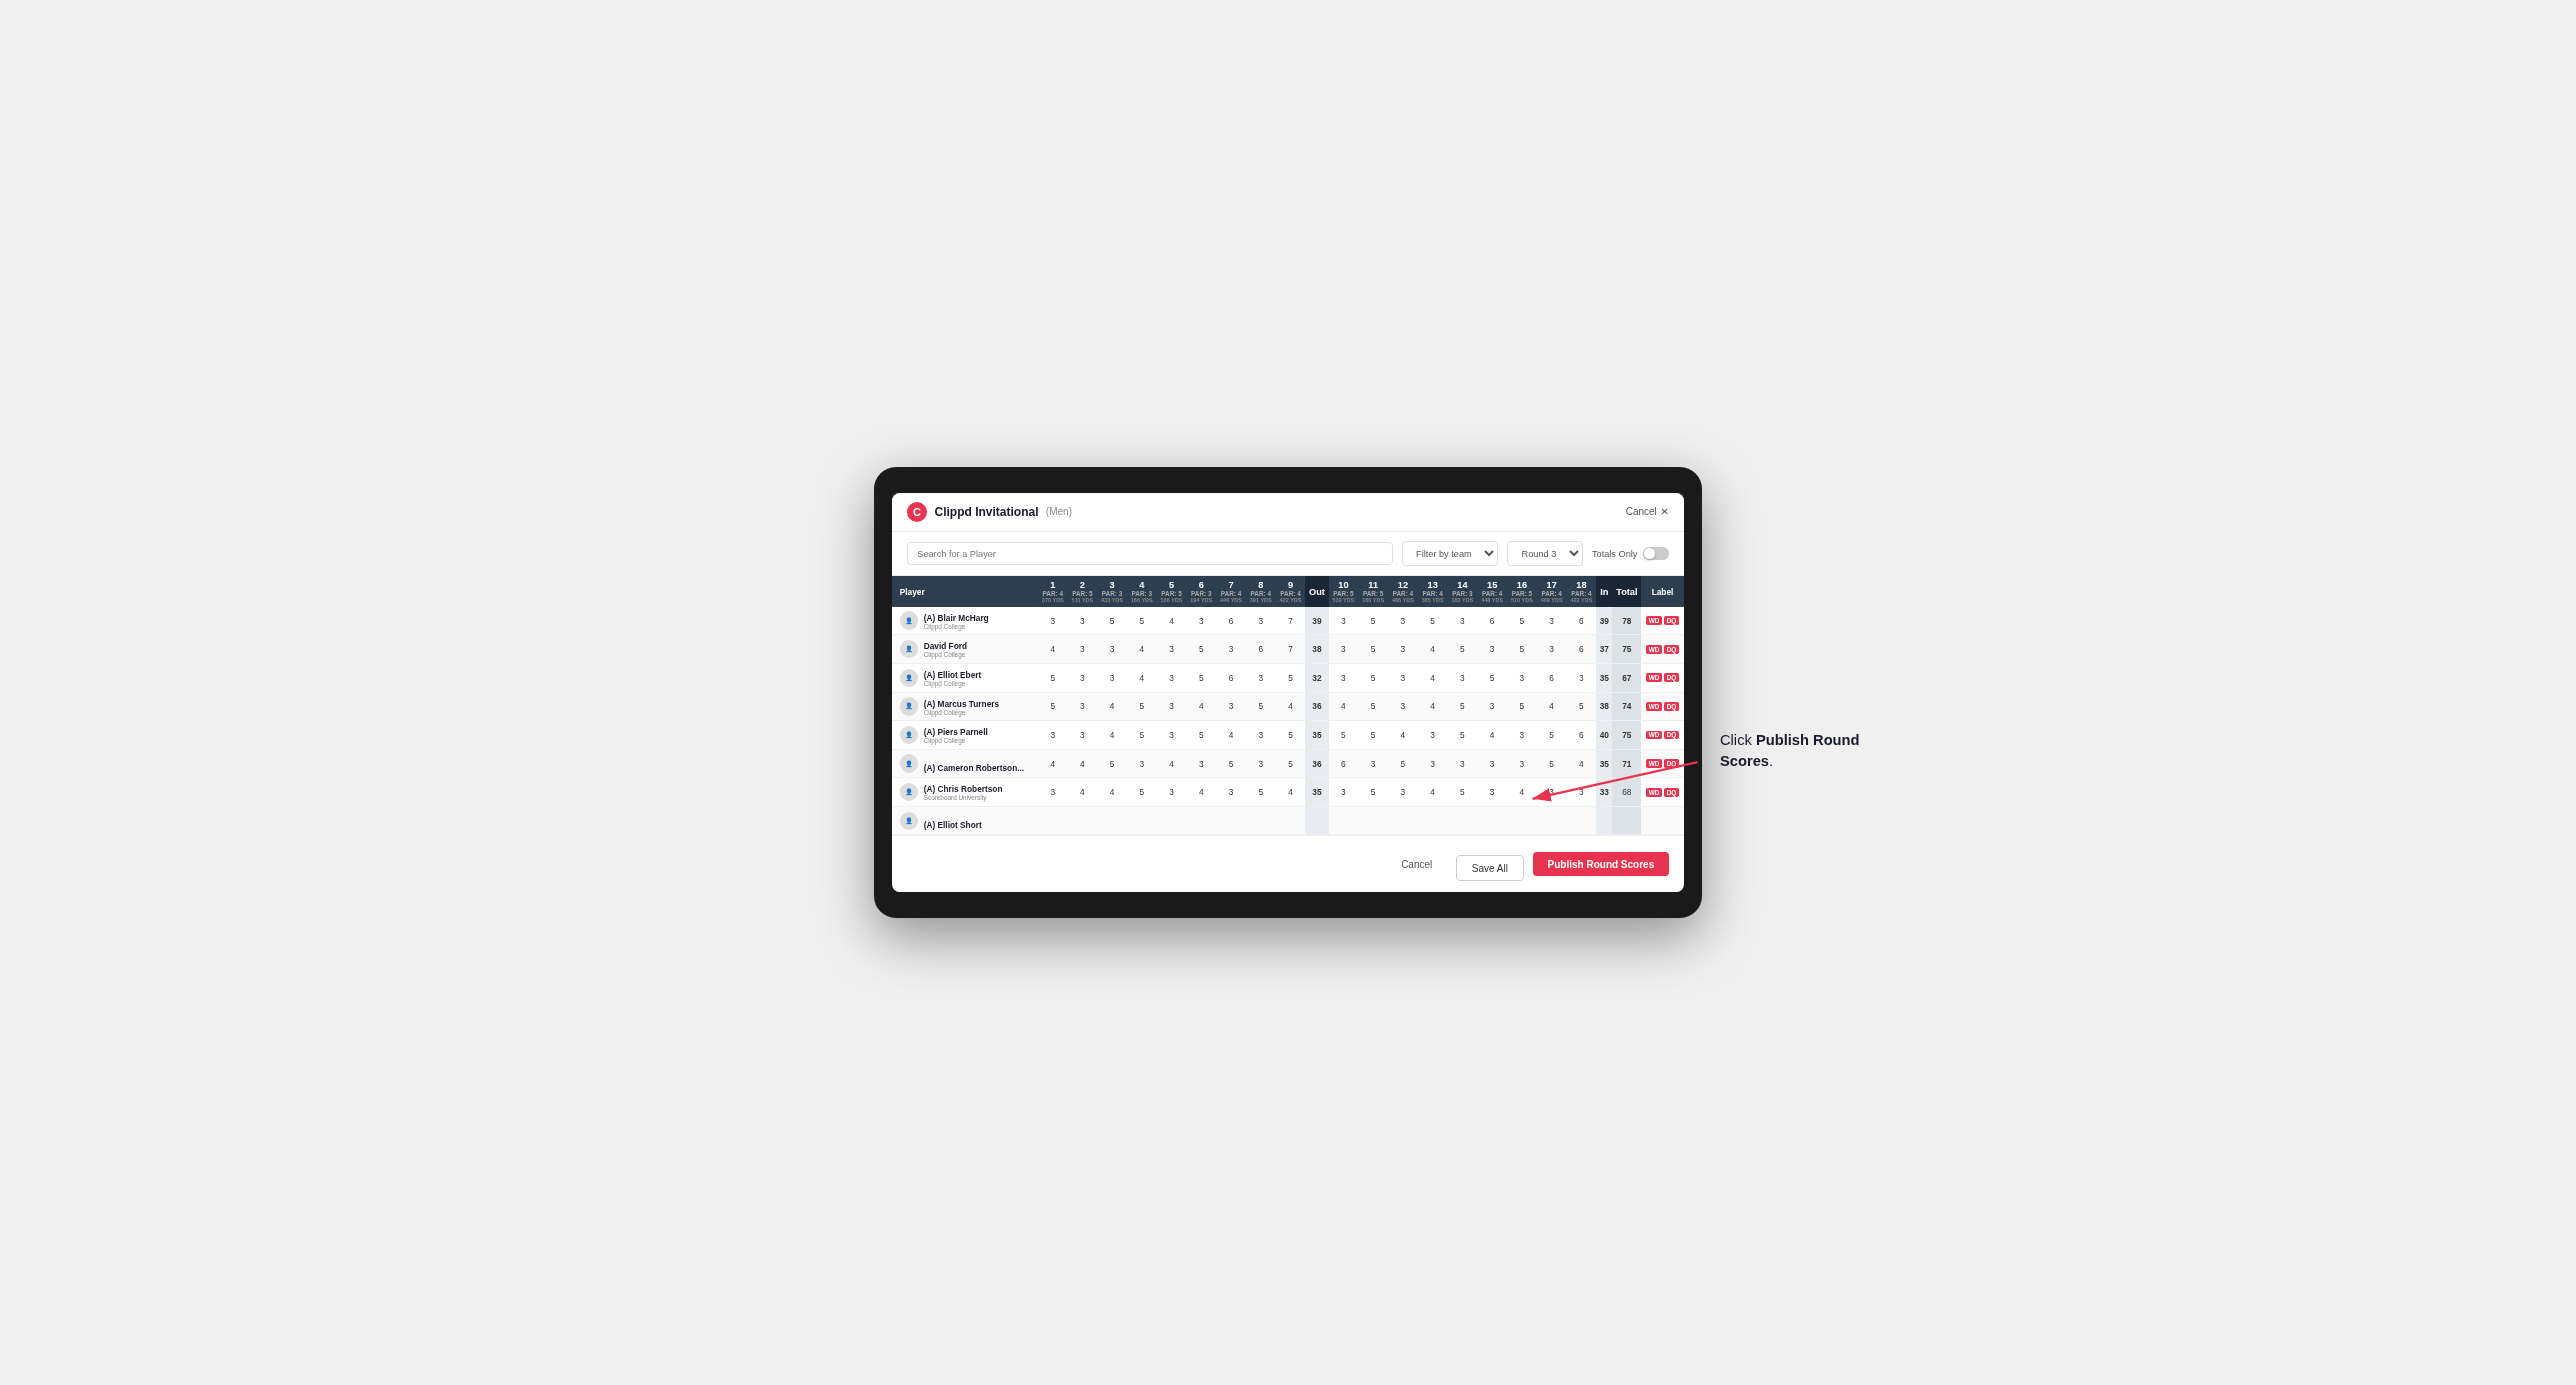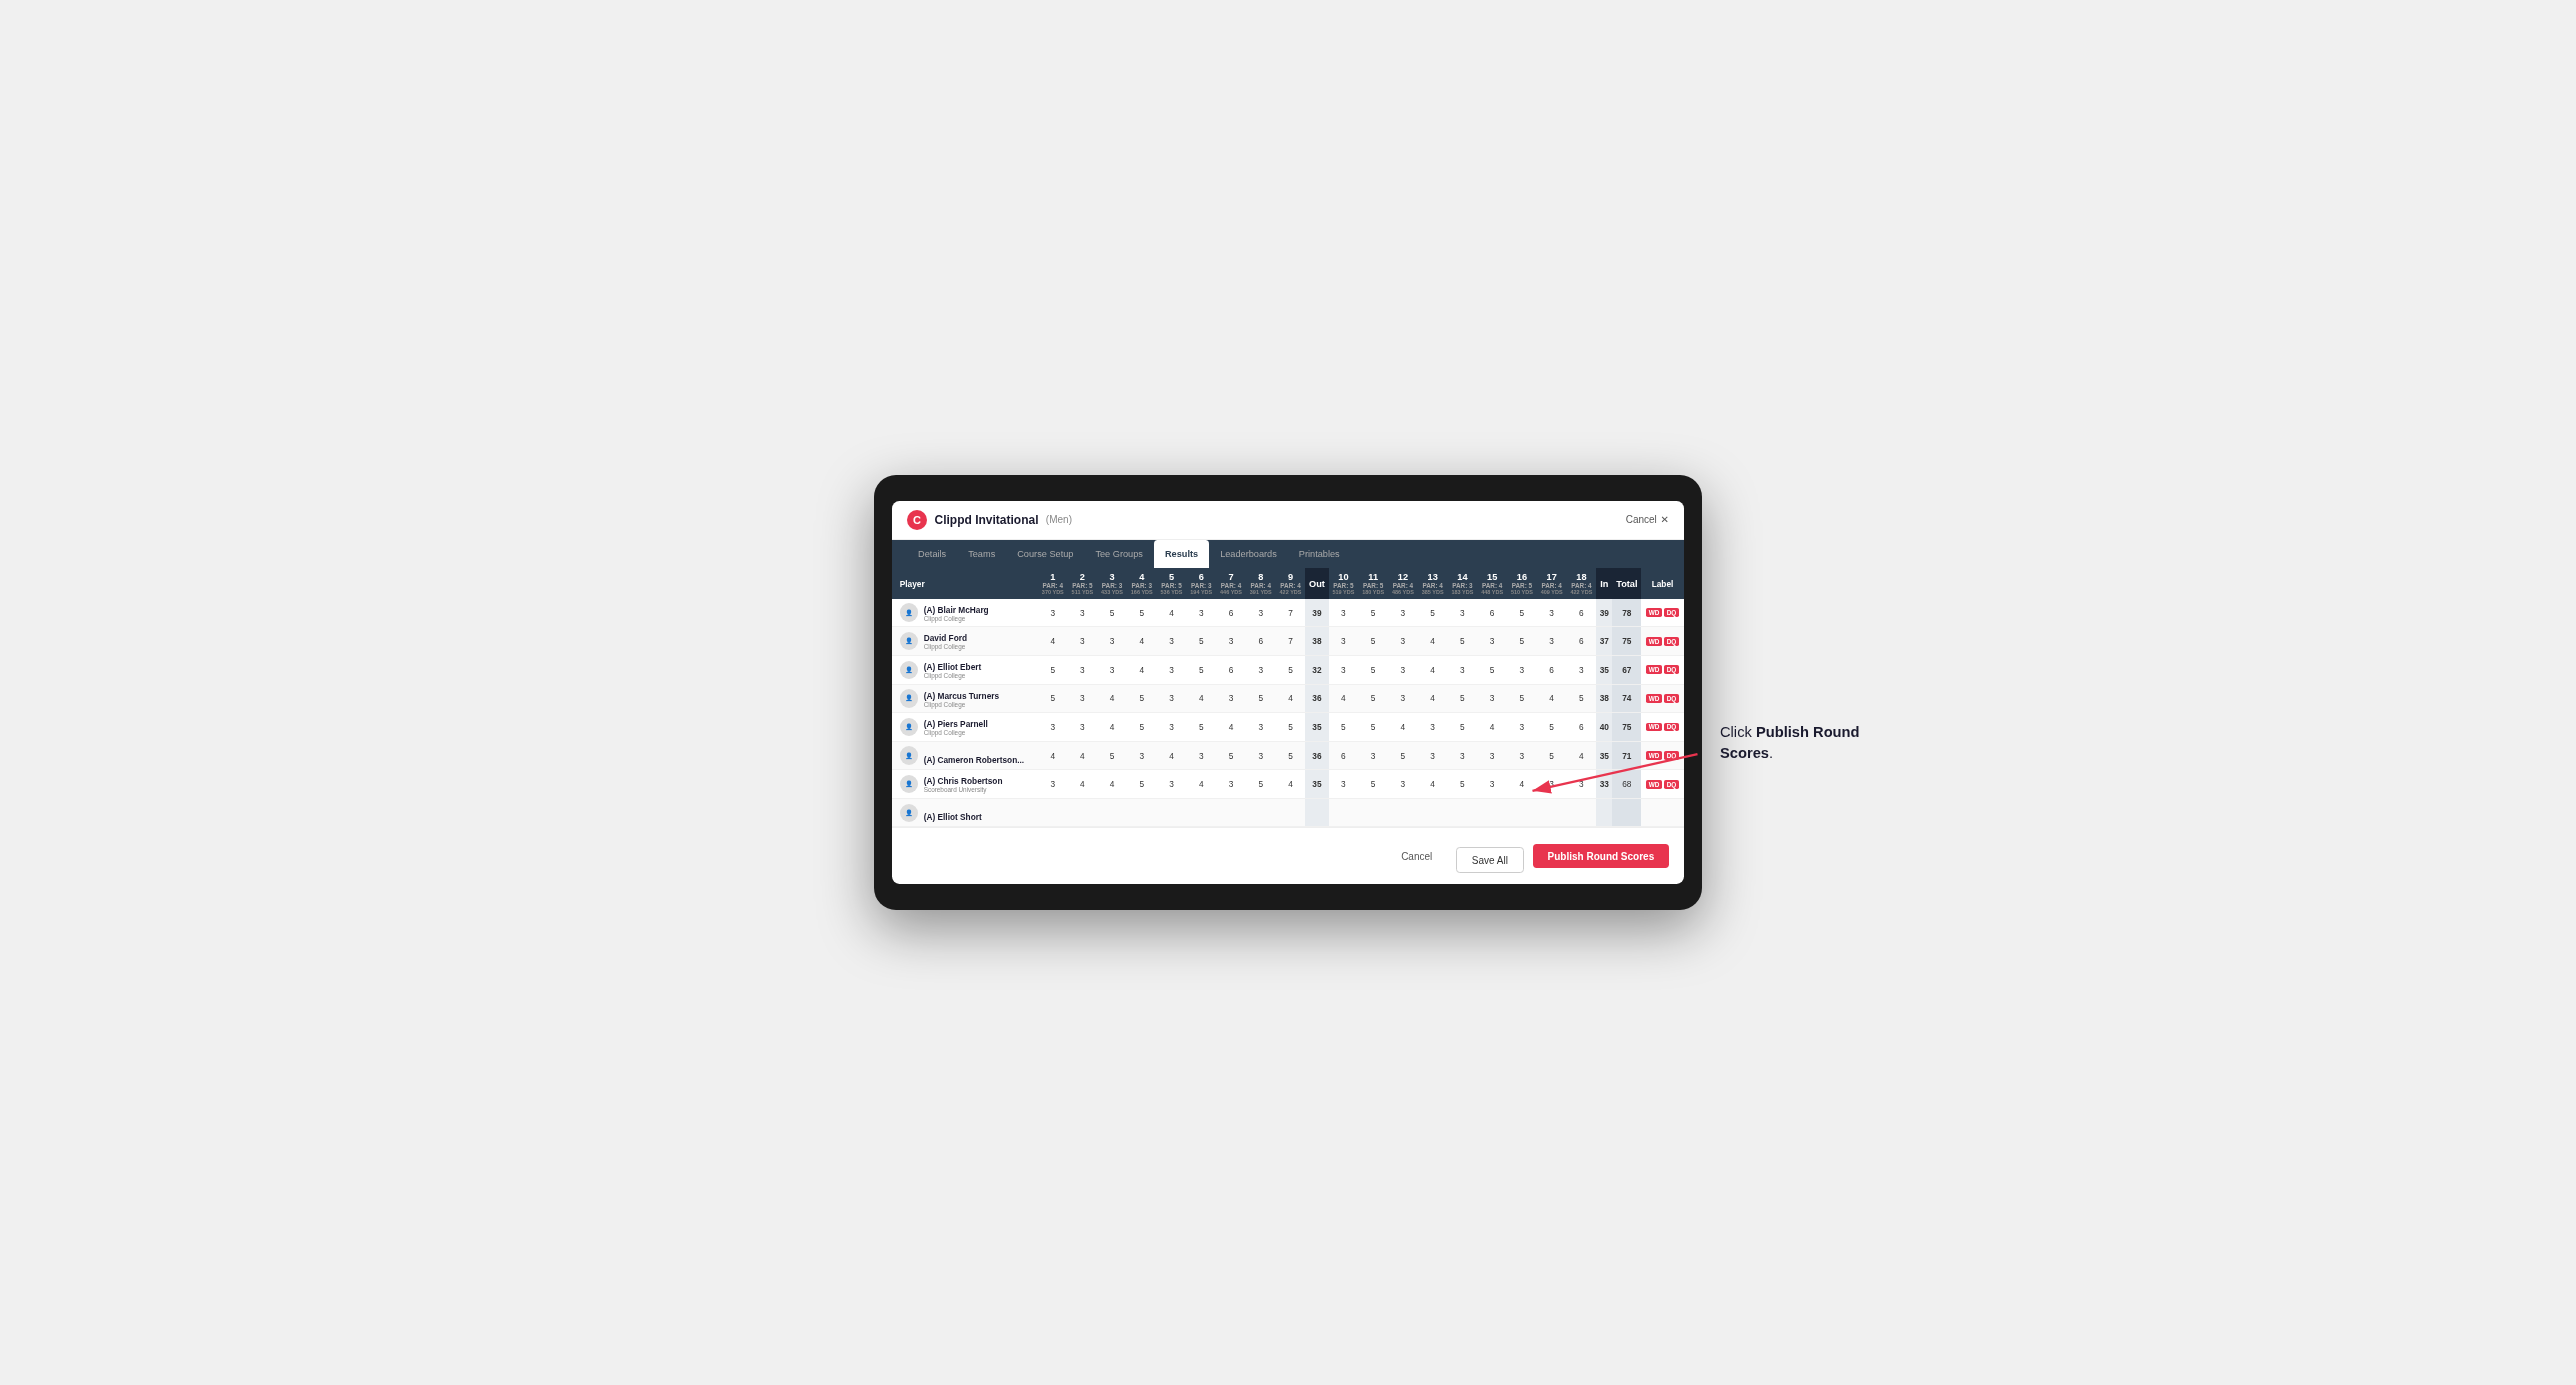--- a/index.html
+++ b/index.html
@@ -357,30 +357,36 @@
           <div class="c-logo">C</div>
           <span class="tournament-name">Clippd Invitational</span>
           <span class="tournament-type">(Men)</span>
         </div>
         <div class="cancel-btn">
           <span>Cancel</span>
           <span>✕</span>
         </div>
       </div>
 
-      <div class="sub-tabs">
-        <span class="sub-tab">Details</span>
-        <span class="sub-tab">Teams</span>
-        <span class="sub-tab">Course Setup</span>
-        <span class="sub-tab">Tee Groups</span>
-        <span class="sub-tab active">Results</span>
-        <span class="sub-tab">Leaderboards</span>
-        <span class="sub-tab">Printables</span>
-      </div>
-
+
+      <div class="controls-bar">
+        <input class="search-input" type="text" placeholder="Search for a Player" style="">
+        <select class="filter-select">
+          <option>Filter by team</option>
+        </select>
+        <select class="filter-select">
+          <option>Round 3</option>
+        </select>
+        <div class="totals-toggle">
+          <span>Totals Only</span>
+          <div class="toggle-switch">
+            <div class="toggle-knob"></div>
+          </div>
+        </div>
+      </div>
 
       <div class="score-table-wrapper">
         <table>
           <thead>
             <tr>
               <th class="player-th">Player</th>
               <th>
                   <div class="hole-num">1</div>
                   <div class="hole-par">PAR: 4</div>
                   <div class="hole-yds">370 YDS</div>

